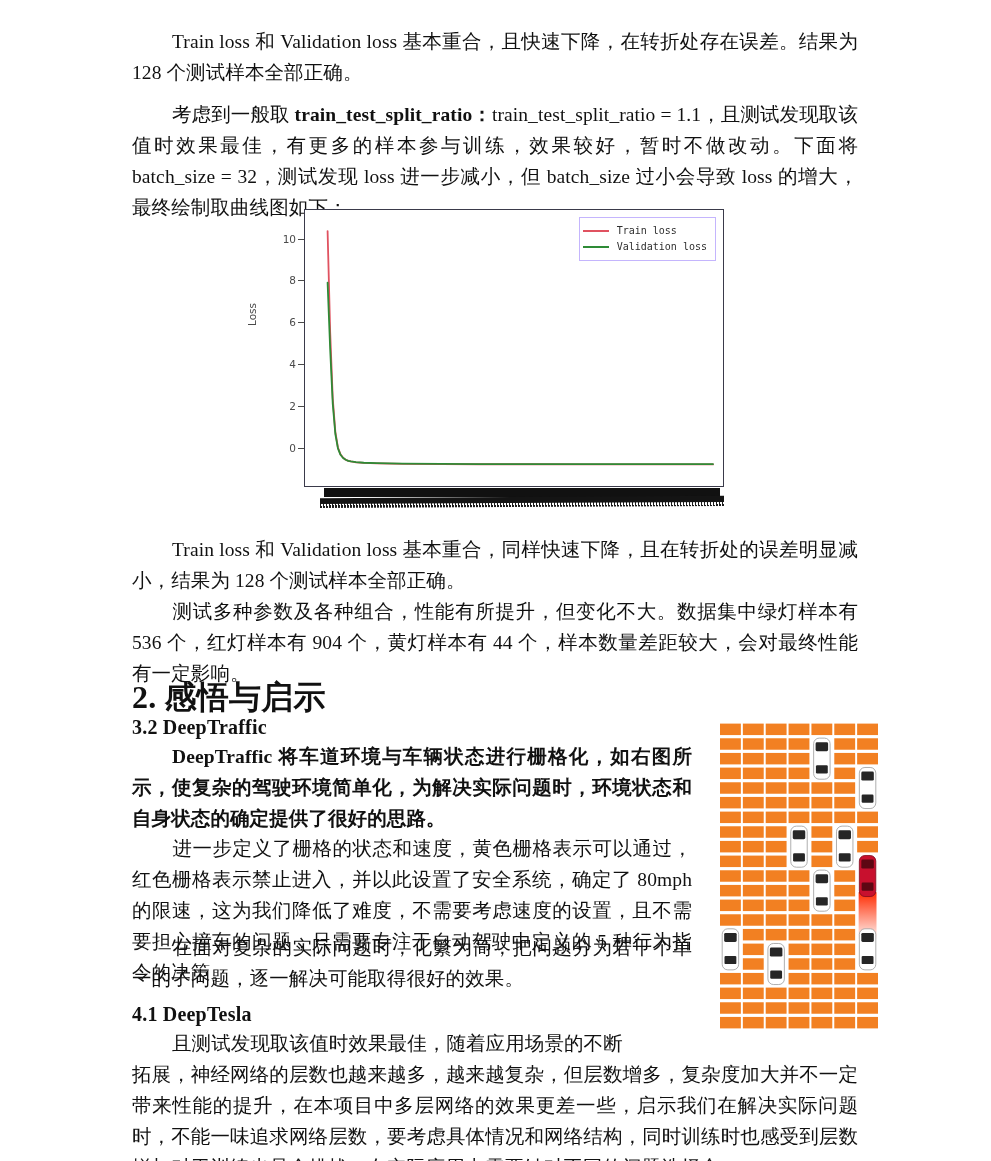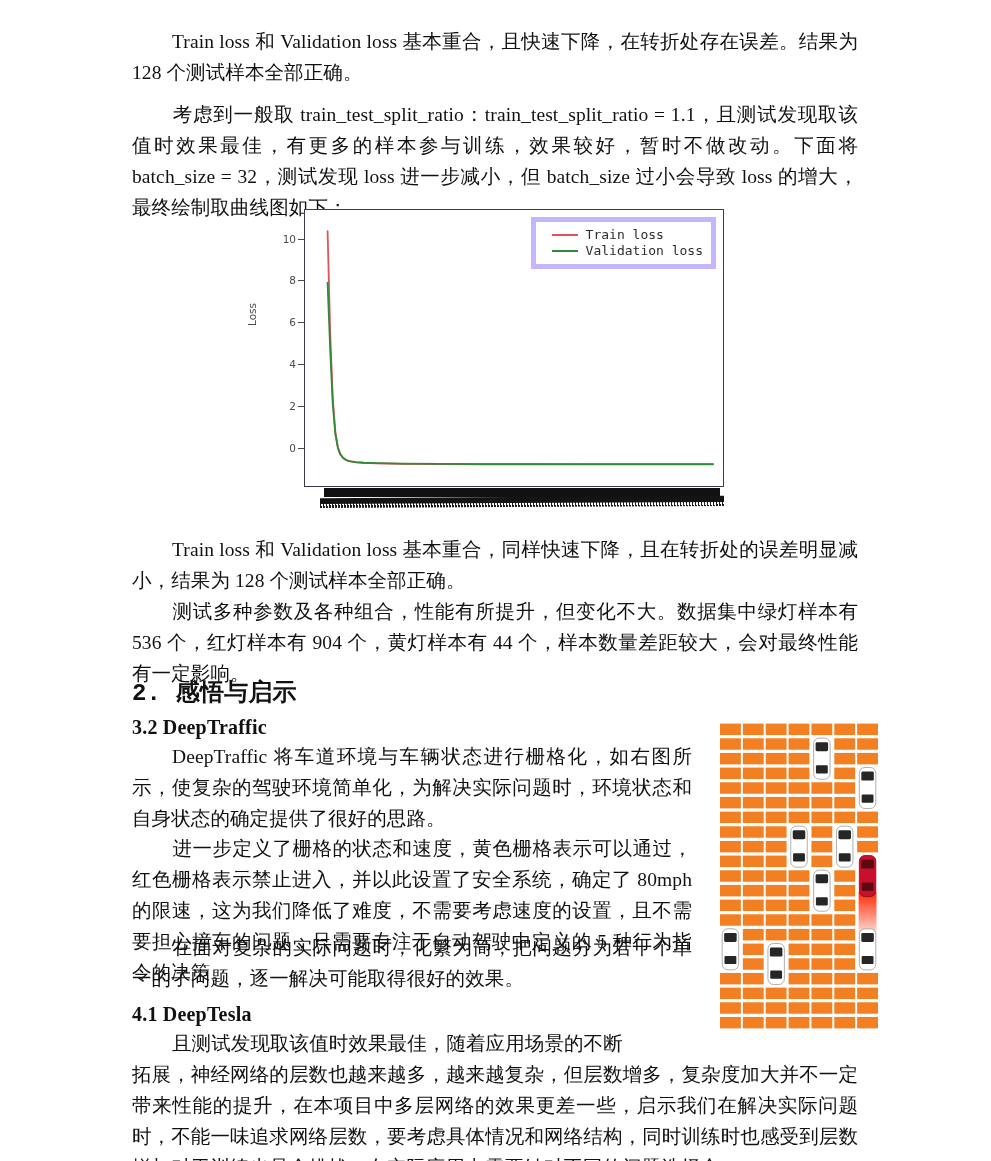--- a/index.html
+++ b/index.html
@@ -27,27 +27,27 @@
   .para {
     position: absolute;
     font-family: "Liberation Serif", serif;
     font-size: 19.5px;
     line-height: 31px;
     color: #111111;
     text-align: justify;
     letter-spacing: 0.1px;
   }
   .para .ind { display: inline-block; width: 40px; }
-  .b { font-weight: normal; }
+  .b { font-weight: bold; }
 
   .h2 {
     position: absolute;
-    font-family: Liberation Mono, monospace;
+    font-family: Liberation Serif, serif;
     font-weight: bold;
-    font-size: 24px;
+    font-size: 32px;
     letter-spacing: 0.2px;
     color: #111;
   }
   .h3 {
     position: absolute;
     font-family: "Liberation Serif", serif;
     font-weight: bold;
     font-size: 20px;
     color: #111;
     letter-spacing: 0.2px;
@@ -133,25 +133,25 @@
     top: 305px;
     width: 404px;
     height: 4px;
     background: repeating-linear-gradient(90deg,#1b1b1b 0 1.5px, #ffffff 1.5px 3px);
     transform: rotate(-0.3deg);
   }
   .chart-legend {
     position: absolute;
     right: 7px;
     top: 7px;
-    border: 5px solid #c4b5fd;
+    border: 1px solid #c4b5fd;
     background: #ffffff;
-    padding: 5px 8px 5px 16px;
+    padding: 5px 8px 5px 3px;
     font-family: "DejaVu Sans Mono", monospace;
-    font-size: 13px;
+    font-size: 10px;
     color: #2d2d2d;
     line-height: 16px;
   }
   .legend-row { display: flex; align-items: center; white-space: nowrap; }
   .legend-swatch { width: 26px; height: 2.5px; margin-right: 8px; display: inline-block; }
 
   
   #deeptraffic-figure {
     position: absolute;
     left: 713px;
@@ -226,21 +226,21 @@
   </div>
 
   <div class="para" style="left:132px; top:596px; width:726px;">
     <span class="ind"></span><span>测试多种参数及各种组合，性能有所提升，但变化不大。数据集中绿灯样本有 536 个，红灯样本有 904 个，黄灯样本有 44 个，样本数量差距较大，会对最终性能有一定影响。</span>
   </div>
 
   <div class="h2" style="left:132px; top:676px;">2. 感悟与启示</div>
 
   <div class="h3" style="left:132px; top:716px;">3.2  DeepTraffic</div>
 
-  <div class="para" style="left:132px; top:741px; width:560px;">
+  <div class="para" style="left:132px; top:741px; width:560px;font-weight:bold;">
     <span class="ind"></span><span>DeepTraffic 将车道环境与车辆状态进行栅格化，如右图所示，使复杂的驾驶环境简单化，为解决实际问题时，环境状态和自身状态的确定提供了很好的思路。</span>
   </div>
 
   <div class="para" style="left:132px; top:833px; width:560px;">
     <span class="ind"></span><span>进一步定义了栅格的状态和速度，黄色栅格表示可以通过，红色栅格表示禁止进入，并以此设置了安全系统，确定了 80mph 的限速，这为我们降低了难度，不需要考虑速度的设置，且不需要担心撞车的问题，只需要专注于自动驾驶中定义的 5 种行为指令的决策。</span>
   </div>
 
   <div class="para" style="left:132px; top:932px; width:560px;">
     <span class="ind"></span><span>在面对复杂的实际问题时，化繁为简，把问题分为若干个单一的子问题，逐一解决可能取得很好的效果。</span>
   </div>

